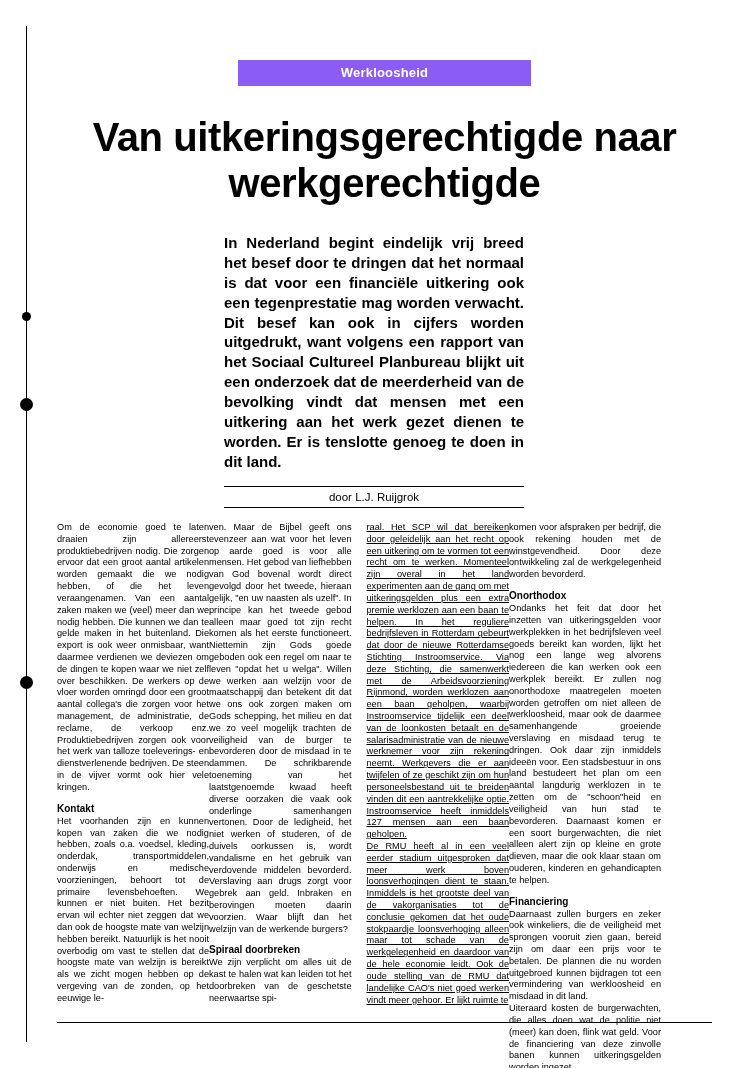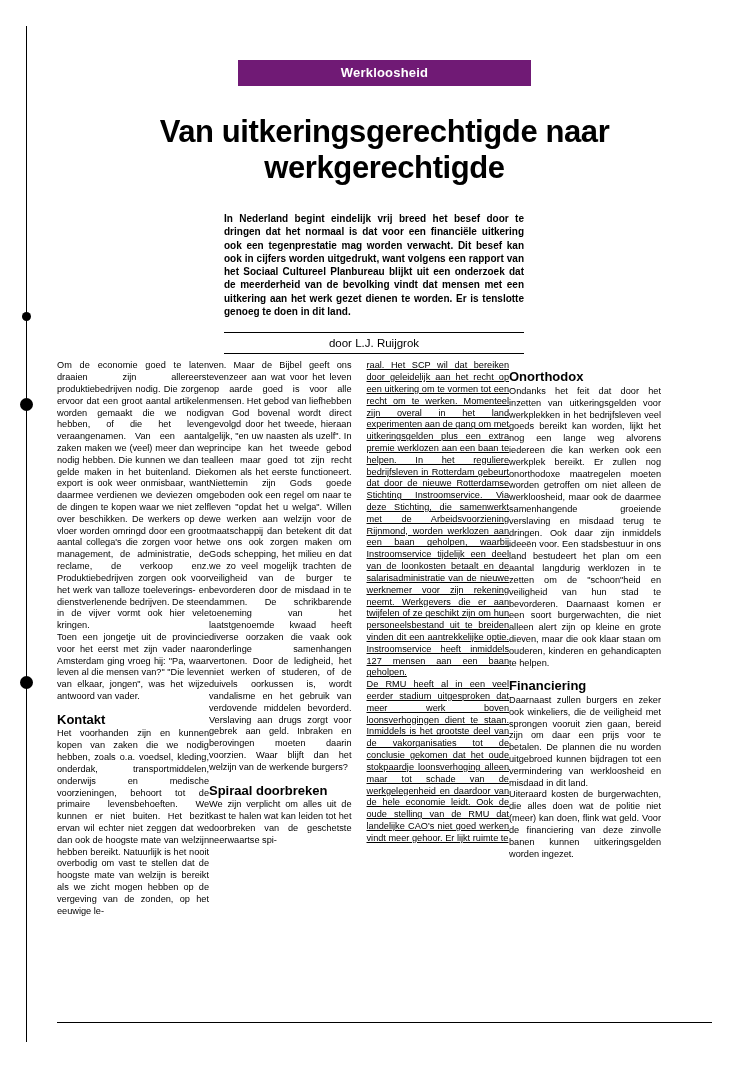--- a/index.html
+++ b/index.html
@@ -46,82 +46,82 @@
     right: 26px;
     top: 60px;
   }
 
   .kicker-wrap {
     display: flex;
     justify-content: center;
     margin-bottom: 28px;
   }
   .kicker {
-    background: #701a75;
+    background: #8b5cf6;
     color: #ffffff;
     font-weight: bold;
     font-size: 13px;
     letter-spacing: .2px;
     padding: 5px 0 6px;
     width: 293px;
     text-align: center;
   }
 
   .headline {
     text-align: center;
-    font-size: 31px;
+    font-size: 40px;
     line-height: 1.16;
     font-weight: bold;
     letter-spacing: -0.4px;
     margin: 0 10px 26px;
   }
 
   .intro {
     margin: 0 0 14px 167px;
     width: 300px;
-    font-size: 10px;
+    font-size: 15px;
     line-height: 1.33;
     font-weight: bold;
     text-align: justify;
   }
 
   .byline-wrap {
     margin-left: 167px;
     width: 300px;
   }
   .byline-rule {
     border-top: 1px solid #000;
     margin-bottom: 4px;
   }
   .byline {
     text-align: center;
     font-size: 11.5px;
     padding-bottom: 4px;
-    margin-bottom: 6px;
+    margin-bottom: 14px;
     border-bottom: 1px solid #000;
   }
 
   .cols {
     display: flex;
     margin-top: 2px;
   }
   .col {
     width: 152px;
     font-size: 9.2px;
     line-height: 1.285;
     text-align: justify;
   }
   .col.mid { width: 300px; }
   .col p {
     margin: 0;
     text-indent: 0;
   }
   .col p + p { margin-top: 0; }
   .col h3 {
-    font-size: 13px;
+    font-size: 10px;
     font-weight: bold;
     margin: 9px 0 1px;
     line-height: 1.2;
   }
 
   
   .col.left { padding-top: 0; }
 
   .footer {
     position: absolute;
@@ -168,36 +168,36 @@
     <p class="intro">In Nederland begint eindelijk vrij breed het besef door te dringen dat het normaal is dat voor een financiële uitkering ook een tegenprestatie mag worden verwacht. Dit besef kan ook in cijfers worden uitgedrukt, want volgens een rapport van het Sociaal Cultureel Planbureau blijkt uit een onderzoek dat de meerderheid van de bevolking vindt dat mensen met een uitkering aan het werk gezet dienen te worden. Er is tenslotte genoeg te doen in dit land.</p>
 
     <div class="byline-wrap">
       <div class="byline-rule"></div>
       <div class="byline">door L.J. Ruijgrok</div>
     </div>
 
     <div class="cols">
       <div class="col left">
           <p>Om de economie goed te laten draaien zijn allereerst produktiebedrijven nodig. Die zorgen ervoor dat een groot aantal artikelen worden gemaakt die we nodig hebben, of die het leven veraangenamen. Van een aantal zaken maken we (veel) meer dan we nodig hebben. Die kunnen we dan te gelde maken in het buitenland. Die export is ook weer onmisbaar, want daarmee verdienen we deviezen om de dingen te kopen waar we niet zelf over beschikken. De werkers op de vloer worden omringd door een groot aantal collega's die zorgen voor het management, de administratie, de reclame, de verkoop enz. Produktiebedrijven zorgen ook voor het werk van talloze toeleverings- en dienstverlenende bedrijven. De steen in de vijver vormt ook hier vele kringen.</p>
-          <p>Toen een jongetje uit de provincie voor het eerst met zijn vader naar Amsterdam ging vroeg hij: "Pa, waar leven al die mensen van?" "Die leven van elkaar, jongen", was het wijze antwoord van vader.</p>
           <h3>Kontakt</h3>
           <p>Het voorhanden zijn en kunnen kopen van zaken die we nodig hebben, zoals o.a. voedsel, kleding, onderdak, transportmiddelen, onderwijs en medische voorzieningen, behoort tot de primaire levensbehoeften. We kunnen er niet buiten. Het bezit ervan wil echter niet zeggen dat we dan ook de hoogste mate van welzijn hebben bereikt. Natuurlijk is het nooit overbodig om vast te stellen dat de hoogste mate van welzijn is bereikt als we zicht mogen hebben op de vergeving van de zonden, op het eeuwige le-</p>
         </div>
       <div class="col mid" style="display: flex; gap: 15px;">
           <div style="width: 152px;">
             <p>ven. Maar de Bijbel geeft ons evenzeer aan wat voor het leven op aarde goed is voor alle mensen. Het gebod van liefhebben van God bovenal wordt direct gevolgd door het tweede, hieraan gelijk, "en uw naasten als uzelf". In principe kan het tweede gebod alleen maar goed tot zijn recht komen als het eerste functioneert. Niettemin zijn Gods goede geboden ook een regel om naar te leven "opdat het u welga". Willen we werken aan welzijn voor de maatschappij dan betekent dit dat we ons ook zorgen maken om Gods schepping, het milieu en dat we zo veel mogelijk trachten de veiligheid van de burger te bevorderen door de misdaad in te dammen. De schrikbarende toeneming van het laatstgenoemde kwaad heeft diverse oorzaken die vaak ook onderlinge samenhangen vertonen. Door de ledigheid, het niet werken of studeren, of de duivels oorkussen is, wordt vandalisme en het gebruik van verdovende middelen bevorderd. Verslaving aan drugs zorgt voor gebrek aan geld. Inbraken en berovingen moeten daarin voorzien. Waar blijft dan het welzijn van de werkende burgers?</p>
             <h3>Spiraal doorbreken</h3>
             <p>We zijn verplicht om alles uit de kast te halen wat kan leiden tot het doorbreken van de geschetste neerwaartse spi-</p>
           </div>
           <div style="width: 152px; text-decoration: underline;">
             <p>raal. Het SCP wil dat bereiken door geleidelijk aan het recht op een uitkering om te vormen tot een recht om te werken. Momenteel zijn overal in het land experimenten aan de gang om met uitkeringsgelden plus een extra premie werklozen aan een baan te helpen. In het reguliere bedrijfsleven in Rotterdam gebeurt dat door de nieuwe Rotterdamse Stichting Instroomservice. Via deze Stichting, die samenwerkt met de Arbeidsvoorziening Rijnmond, worden werklozen aan een baan geholpen, waarbij Instroomservice tijdelijk een deel van de loonkosten betaalt en de salarisadministratie van de nieuwe werknemer voor zijn rekening neemt. Werkgevers die er aan twijfelen of ze geschikt zijn om hun personeelsbestand uit te breiden vinden dit een aantrekkelijke optie. Instroomservice heeft inmiddels 127 mensen aan een baan geholpen.</p>
             <p>De RMU heeft al in een veel eerder stadium uitgesproken dat meer werk boven loonsverhogingen dient te staan. Inmiddels is het grootste deel van de vakorganisaties tot de conclusie gekomen dat het oude stokpaardje loonsverhoging alleen maar tot schade van de werkgelegenheid en daardoor van de hele economie leidt. Ook de oude stelling van de RMU dat landelijke CAO's niet goed werken vindt meer gehoor. Er lijkt ruimte te</p>
           </div>
         </div>
       <div class="col right">
+          <p>komen voor afspraken per bedrijf, die ook rekening houden met de winstgevendheid. Door deze ontwikkeling zal de werkgelegenheid worden bevorderd.</p>
           <h3>Onorthodox</h3>
           <p>Ondanks het feit dat door het inzetten van uitkeringsgelden voor werkplekken in het bedrijfsleven veel goeds bereikt kan worden, lijkt het nog een lange weg alvorens iedereen die kan werken ook een werkplek bereikt. Er zullen nog onorthodoxe maatregelen moeten worden getroffen om niet alleen de werkloosheid, maar ook de daarmee samenhangende groeiende verslaving en misdaad terug te dringen. Ook daar zijn inmiddels ideeën voor. Een stadsbestuur in ons land bestudeert het plan om een aantal langdurig werklozen in te zetten om de "schoon"heid en veiligheid van hun stad te bevorderen. Daarnaast komen er een soort burgerwachten, die niet alleen alert zijn op kleine en grote dieven, maar die ook klaar staan om ouderen, kinderen en gehandicapten te helpen.</p>
           <h3>Financiering</h3>
           <p>Daarnaast zullen burgers en zeker ook winkeliers, die de veiligheid met sprongen vooruit zien gaan, bereid zijn om daar een prijs voor te betalen. De plannen die nu worden uitgebroed kunnen bijdragen tot een vermindering van werkloosheid en misdaad in dit land.</p>
           <p>Uiteraard kosten de burgerwachten, die alles doen wat de politie niet (meer) kan doen, flink wat geld. Voor de financiering van deze zinvolle banen kunnen uitkeringsgelden worden ingezet.</p>
         </div>
     </div>
 
   </div>
 

